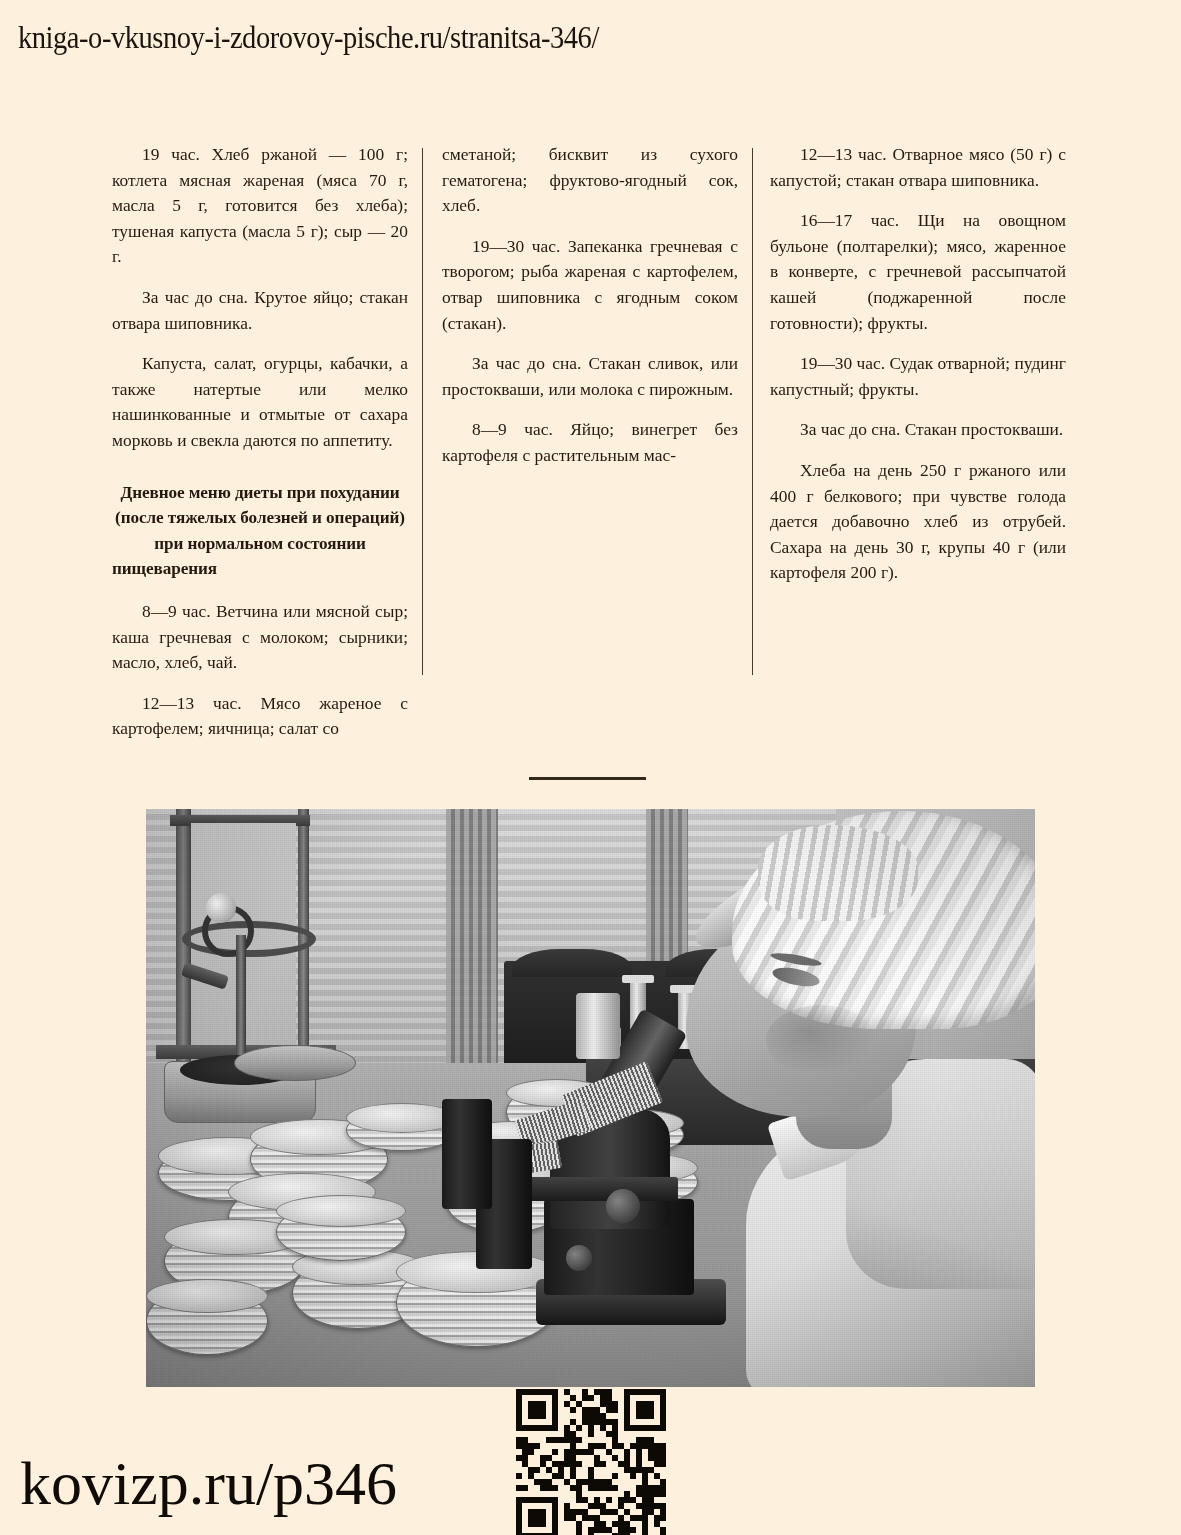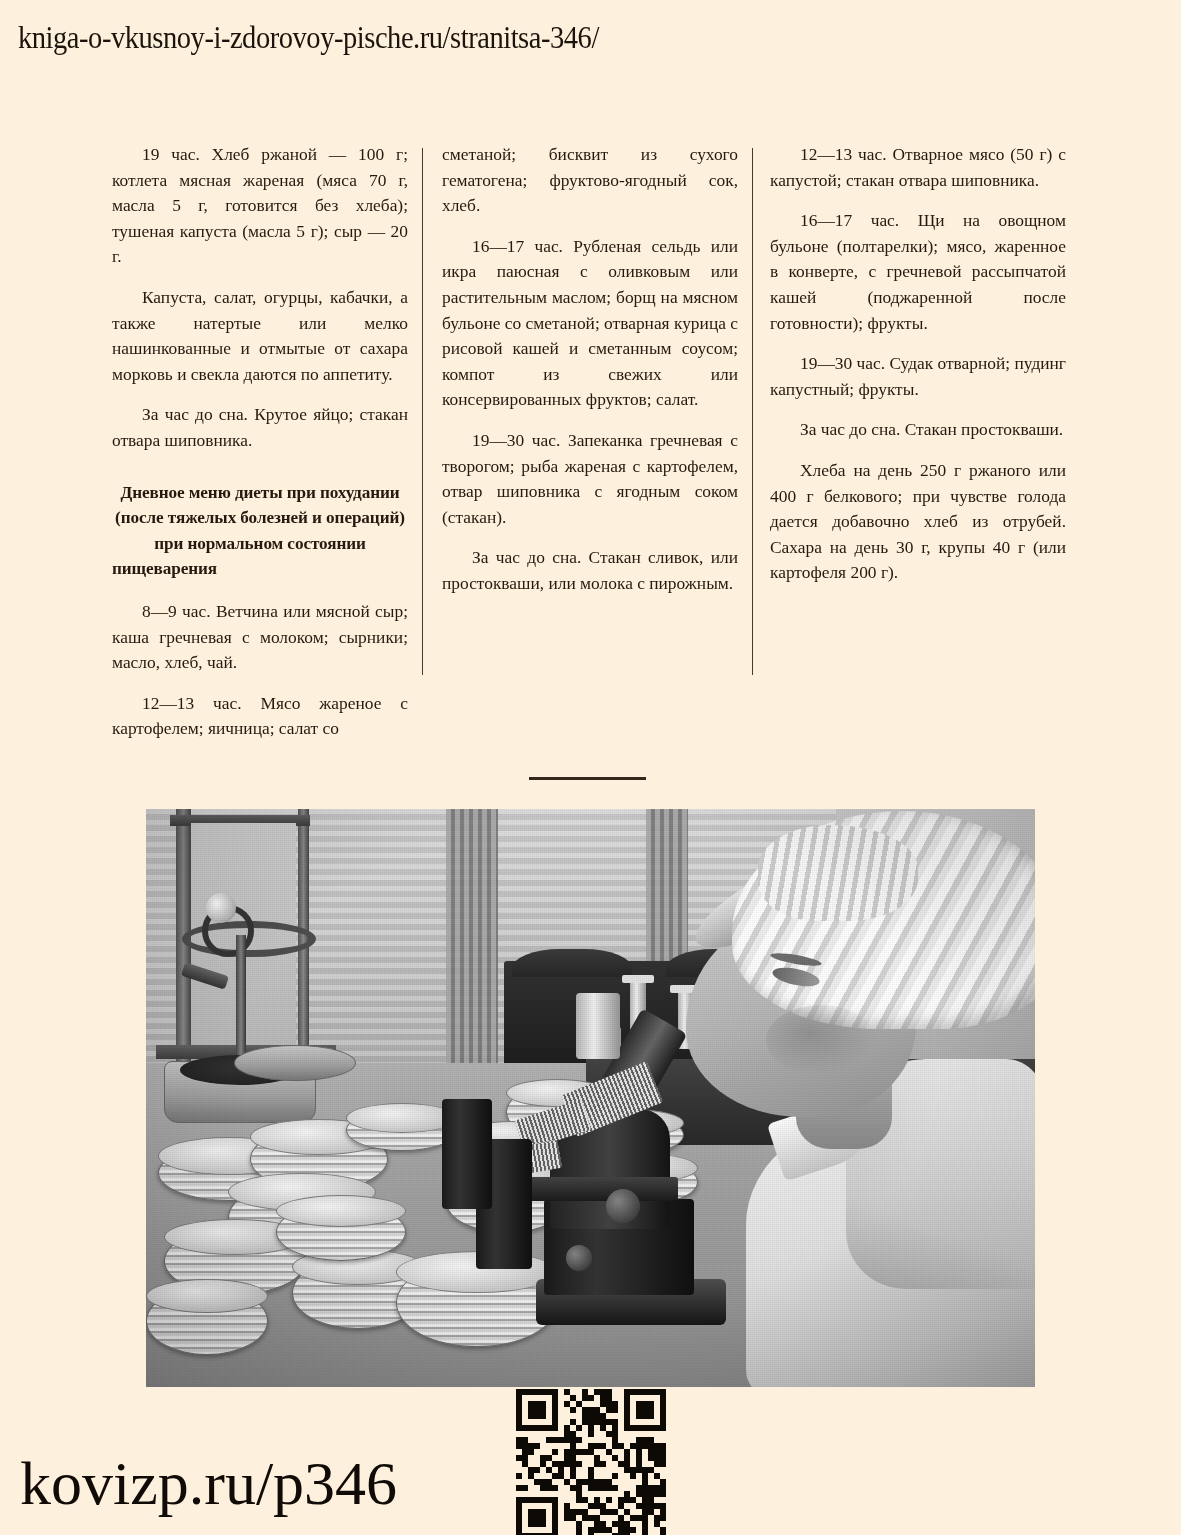--- a/index.html
+++ b/index.html
@@ -320,32 +320,32 @@
 
 <div id="site-url">kniga-o-vkusnoy-i-zdorovoy-pische.ru/stranitsa-346/</div>
 
 <div id="columns">
 
   <div class="rule" id="rule-1"></div>
   <div class="rule" id="rule-2"></div>
 
   <div class="col c1">
     <p class="para">19 час. Хлеб ржаной — 100 г; котлета мясная жареная (мяса 70 г, масла 5 г, готовится без хлеба); тушеная капуста (масла 5 г); сыр — 20 г.</p>
+    <p class="para">За час до сна. Крутое яйцо; стакан отвара шиповника.</p>
     <p class="para">Капуста, салат, огурцы, кабачки, а также натертые или мелко нашинкованные и отмытые от сахара морковь и свекла даются по аппетиту.</p>
-    <p class="para">За час до сна. Крутое яйцо; стакан отвара шиповника.</p>
     <p class="para head">Дневное меню диеты при похудании (после тяжелых болезней и операций) при нормальном состоянии пищеварения</p>
     <p class="para">8—9 час. Ветчина или мясной сыр; каша гречневая с молоком; сырники; масло, хлеб, чай.</p>
     <p class="para">12—13 час. Мясо жареное с картофелем; яичница; салат со</p>
   </div>
 
   <div class="col c2">
     <p class="para cont">сметаной; бисквит из сухого гематогена; фруктово-ягодный сок, хлеб.</p>
-    <p class="para">16—17 час. Рубленая сельдь или икра паюсная с оливковым или растительным маслом; борщ на мясном бульоне со сметаной; отварная курица с рисовой кашей и сметанным соусом; компот из свежих или консервированных фруктов; салат.</p>
     <p class="para">19—30 час. Запеканка гречневая с творогом; рыба жареная с картофелем, отвар шиповника с ягодным соком (стакан).</p>
     <p class="para">За час до сна. Стакан сливок, или простокваши, или молока с пирожным.</p>
+    <p class="para">8—9 час. Яйцо; винегрет без картофеля с растительным мас-</p>
   </div>
 
   <div class="col c3">
     <p class="para">12—13 час. Отварное мясо (50 г) с капустой; стакан отвара шиповника.</p>
     <p class="para">16—17 час. Щи на овощном бульоне (полтарелки); мясо, жаренное в конверте, с гречневой рассыпчатой кашей (поджаренной после готовности); фрукты.</p>
     <p class="para">19—30 час. Судак отварной; пудинг капустный; фрукты.</p>
     <p class="para">За час до сна. Стакан простокваши.</p>
     <p class="para">Хлеба на день 250 г ржаного или 400 г белкового; при чувстве голода дается добавочно хлеб из отрубей. Сахара на день 30 г, крупы 40 г (или картофеля 200 г).</p>
   </div>
 </div>

